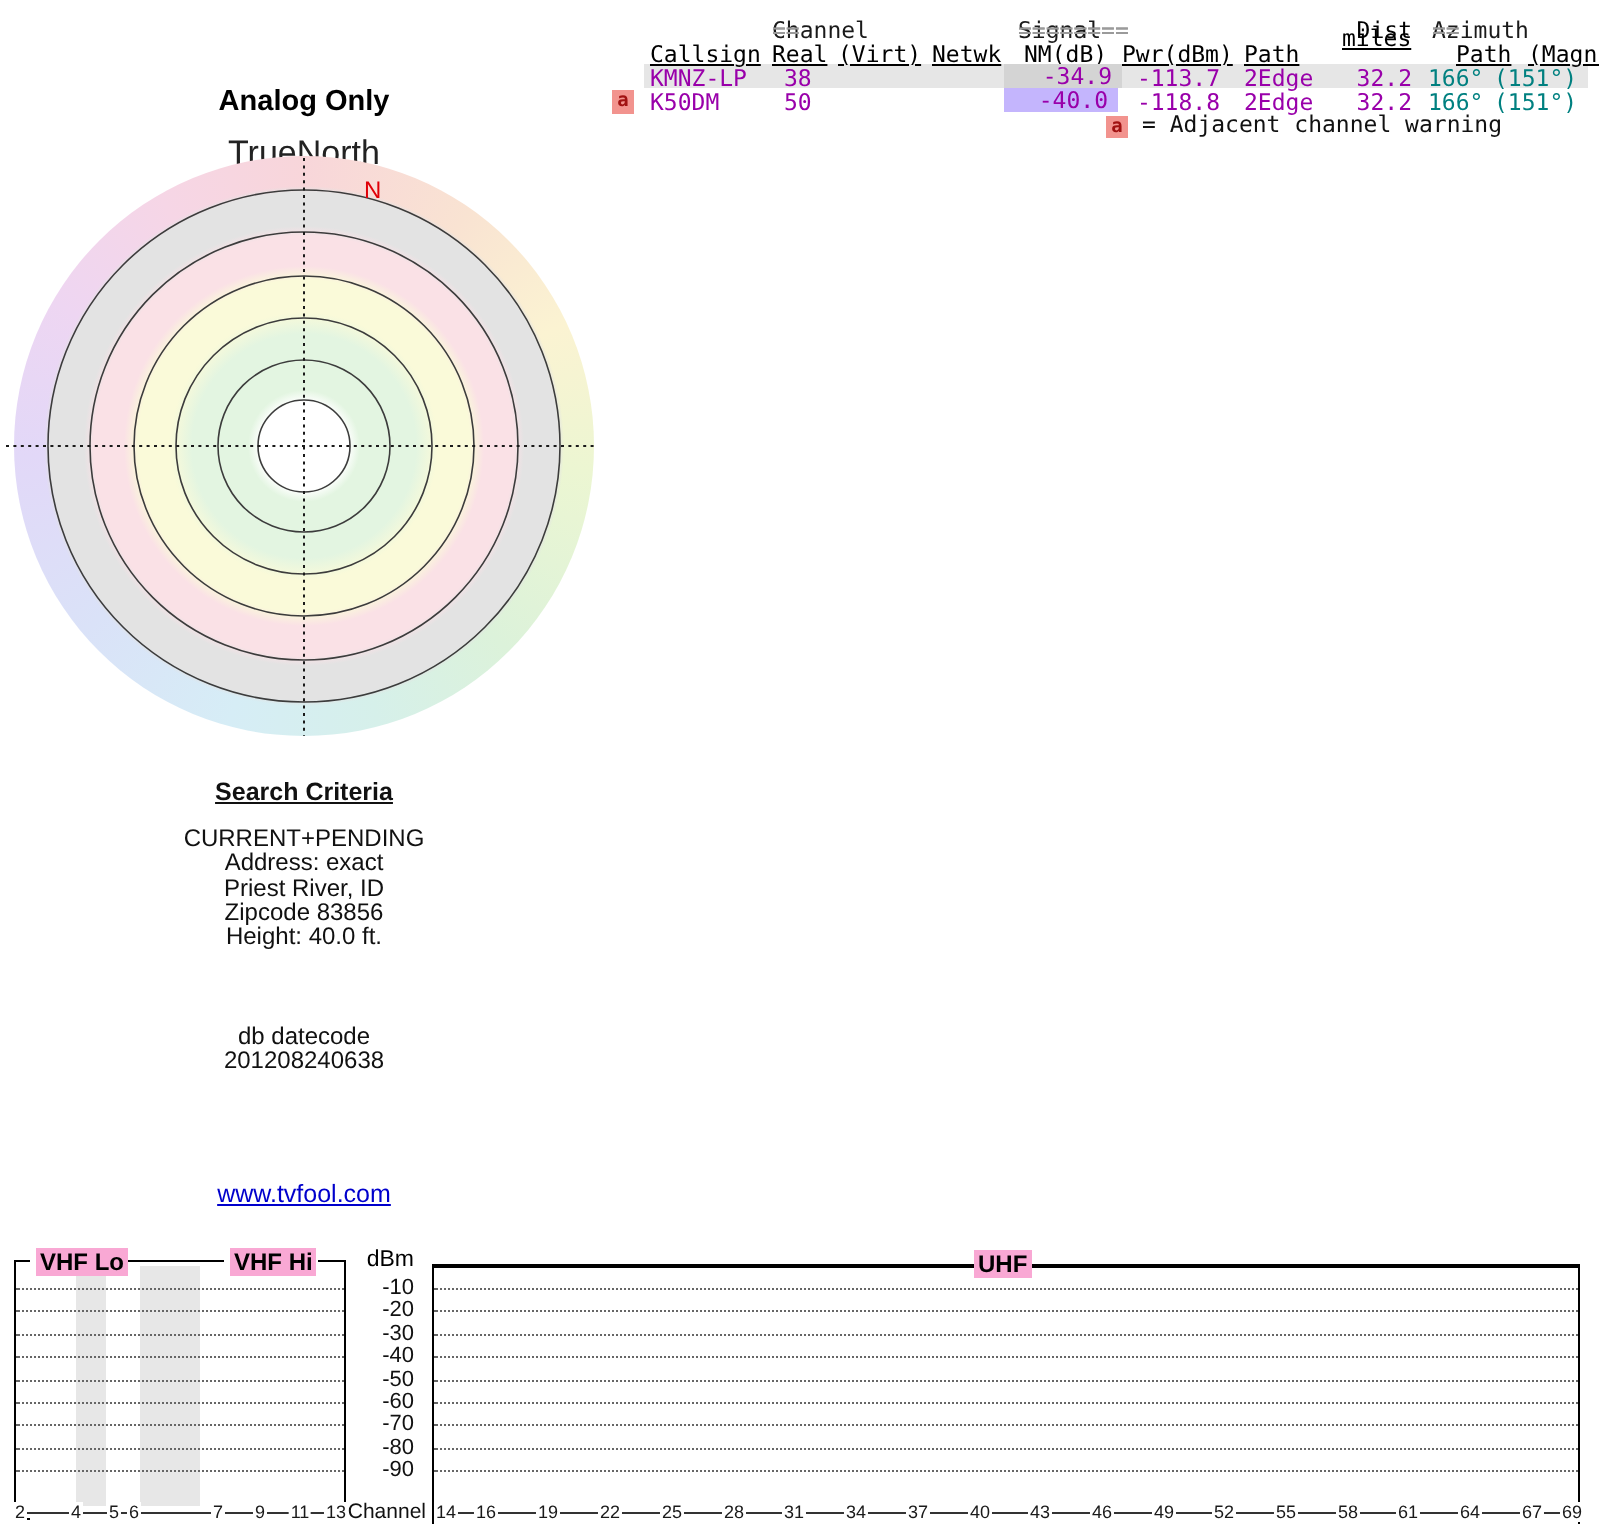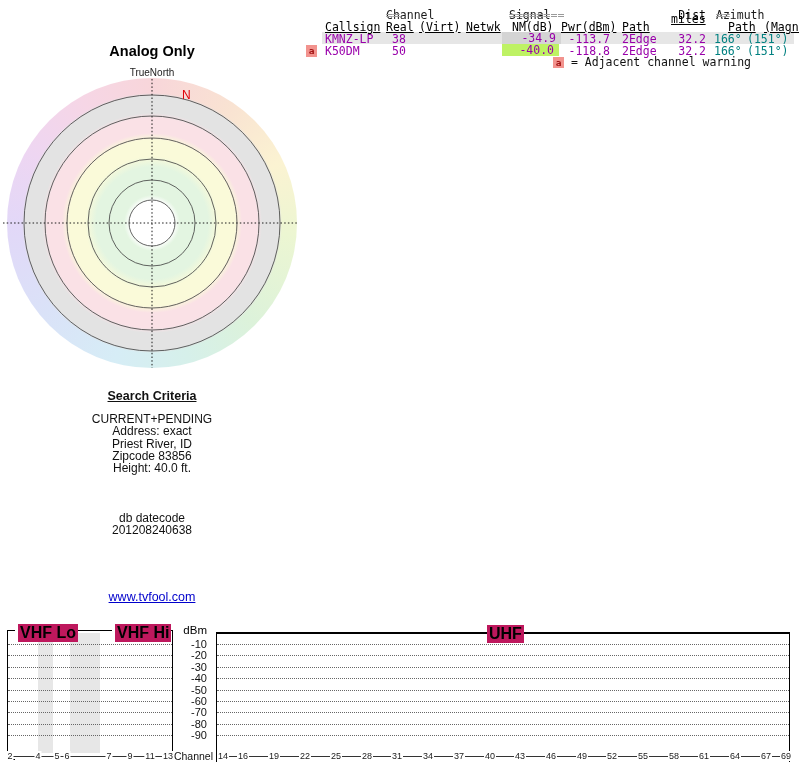--- a/index.html
+++ b/index.html
@@ -1,21 +1,21 @@
 <!DOCTYPE html>
 <html><head>
 <meta charset="utf-8">
 <style>
   html,body{margin:0;padding:0;background:#fff;}
   #page{position:relative;width:800px;height:768px;background:#fff;overflow:hidden;
         font-family:"Liberation Sans",sans-serif;color:#000;}
   
   .title1,.title2{position:absolute;left:52px;width:200px;text-align:center;font-weight:bold;font-size:14.5px;}
   .title1{top:20px;} .title2{top:43px;}
-  .truenorth{position:absolute;left:52px;top:67px;width:200px;text-align:center;font-size:10px;color:#222;}
+  .truenorth{position:absolute;left:52px;top:67px;width:200px;text-align:center;font-size:17px;color:#222;}
   .nmark{position:absolute;left:182px;top:88px;font-size:12px;color:#e00008;}
   
   .rainbow{position:absolute;left:7px;top:78px;width:290px;height:290px;border-radius:50%;
     background:conic-gradient(from 0deg,
       #f8d6da 0deg,#f9e3d2 35deg,#fbf3d2 65deg,#ecf6d2 95deg,#dcf2da 135deg,
       #d6f0ea 165deg,#d6edf6 195deg,#dae2f8 230deg,#e2d8f8 268deg,#eed6f2 300deg,
       #f6d6e6 330deg,#f8d6da 360deg);}
   .rings{position:absolute;left:7px;top:78px;width:290px;height:290px;border-radius:50%;
     background:radial-gradient(circle closest-side,
       #ffffff 0px,#ffffff 22px,#e3f5e1 28px,#e3f5e1 56px,#fafad9 67px,#fafad9 83px,
@@ -24,42 +24,42 @@
   
   .tbl{position:absolute;left:306px;top:9px;width:494px;height:62px;
        font-family:"DejaVu Sans Mono",monospace;font-size:11.5px;line-height:12px;white-space:pre;}
   .tbl span{position:absolute;height:12px;}
   .eq{color:#9a9a9a;}
   .ghw{color:#1a1a1a;}
   .colhead{text-decoration:underline;}
   .rowbg1{position:absolute;left:16px;top:23px;width:472px;height:12px;background:#e6e6e6;}
   .pur{color:#9900aa;} .teal{color:#008080;}
   .nmcell{text-align:right;padding-right:5px;box-sizing:border-box;}
-  .nm1{background:#d4d4d4;} .nm2{background:#bef264;}
+  .nm1{background:#d4d4d4;} .nm2{background:#c4b5fd;}
   .rr{text-align:right;}
   .warnicon{display:inline-block;width:11px;height:11px;background:#f2938e;color:#a11212;
      font-family:"DejaVu Sans Mono",monospace;font-size:9.5px;line-height:11px;text-align:center;font-weight:bold;}
   .legend{position:absolute;left:553px;top:56px;font-family:"DejaVu Sans Mono",monospace;font-size:11.5px;line-height:12px;}
   .legend .txt{margin-left:7px;color:#111;}
   
   .search{position:absolute;left:27px;top:390px;width:250px;text-align:center;font-size:12px;line-height:12.2px;color:#111;}
   .search .sc-title{font-size:12.5px;font-weight:bold;text-decoration:underline;margin-bottom:11px;}
   .dbblock{margin-top:38px;}
   .sitelink{position:absolute;left:27px;top:590px;width:250px;text-align:center;font-size:12.5px;
             color:#0000cc;text-decoration:underline;cursor:pointer;display:block;}
   
   .vhf-area{position:absolute;left:7px;top:630px;width:164px;height:130px;
             border-left:1px solid #000;border-right:1px solid #000;}
   .uhf-area{position:absolute;left:216px;top:632px;width:572px;height:128px;
             border:0 solid #000;border-top-width:2px;border-left-width:1px;border-right-width:1px;}
   .gridline{position:absolute;left:0;width:100%;height:0;border-top:1px dotted #666;}
   .band{position:absolute;top:3px;height:120px;background:#e7e7e7;}
   .hline{position:absolute;height:1px;background:#000;}
   .axisline{position:absolute;top:756px;height:1px;background:#333;z-index:1;}
-  .seclabel{position:absolute;top:624px;font-weight:bold;font-size:16px;z-index:2;background:#be185d;padding:0 2px;}
+  .seclabel{position:absolute;top:624px;font-weight:bold;font-size:12px;z-index:2;background:#f9a8d4;padding:0 2px;}
   .dbmhdr{position:absolute;left:150px;top:624px;width:57px;text-align:right;font-size:11.5px;}
   .chanlbl{position:absolute;left:153px;top:750px;width:60px;text-align:right;font-size:10.5px;color:#111;}
   .tick{position:absolute;top:751px;font-size:9px;line-height:10px;color:#1a1a1a;background:#fff;
         padding:0 1px;transform:translateX(-50%);z-index:2;}
   .ytick{position:absolute;font-size:11px;color:#111;}
 </style>
 </head>
 <body>
 
 <div id="page">

